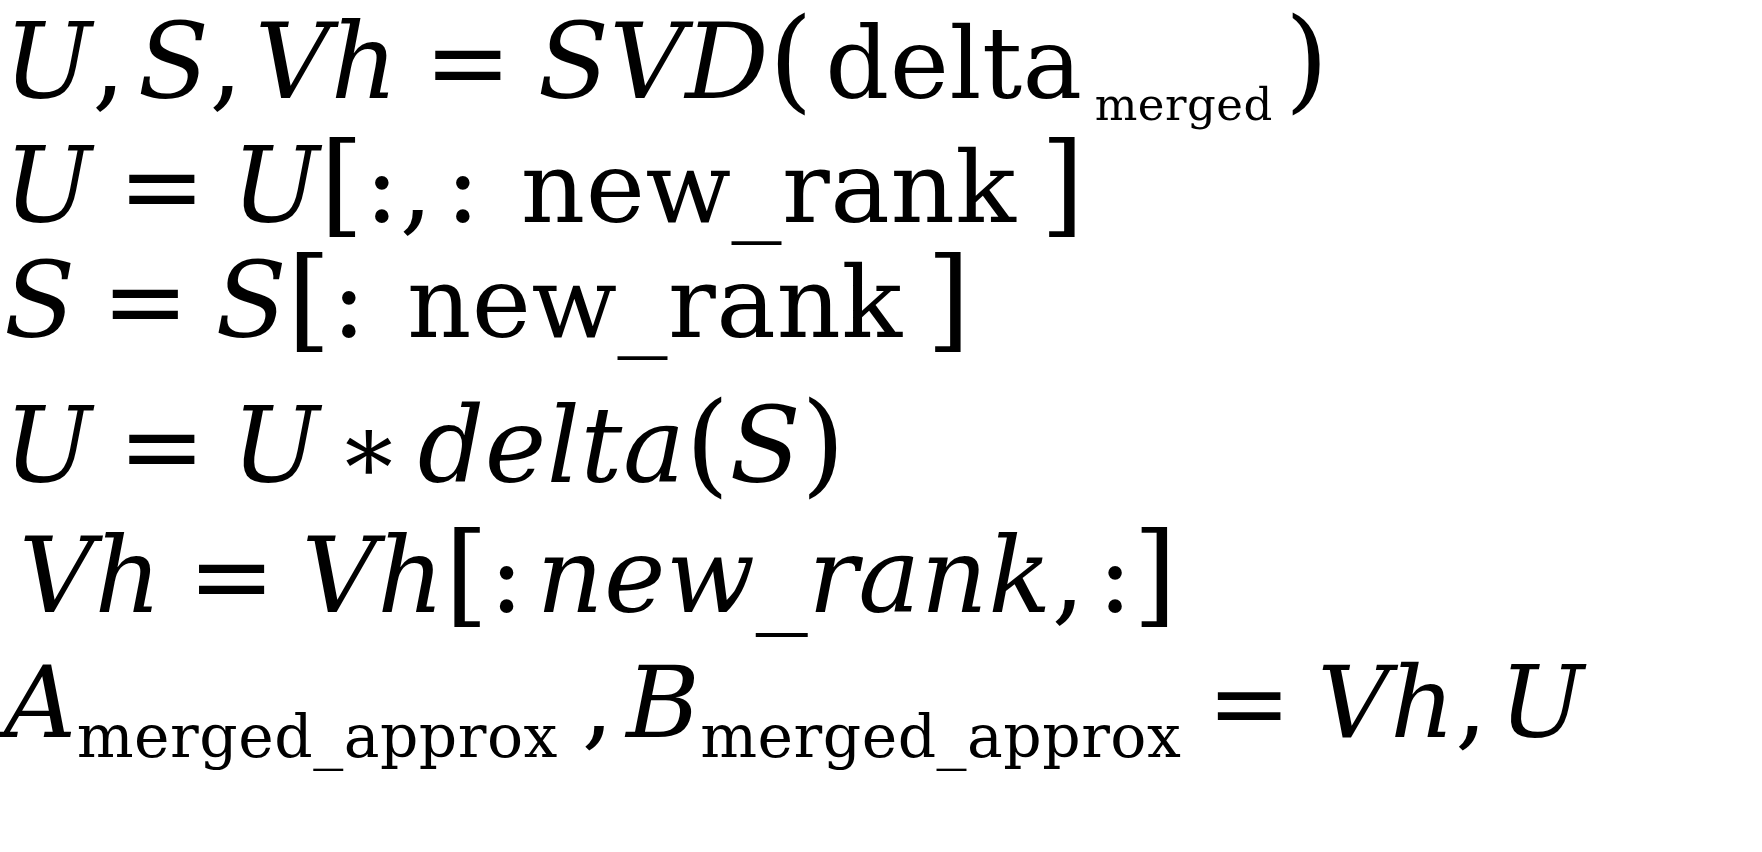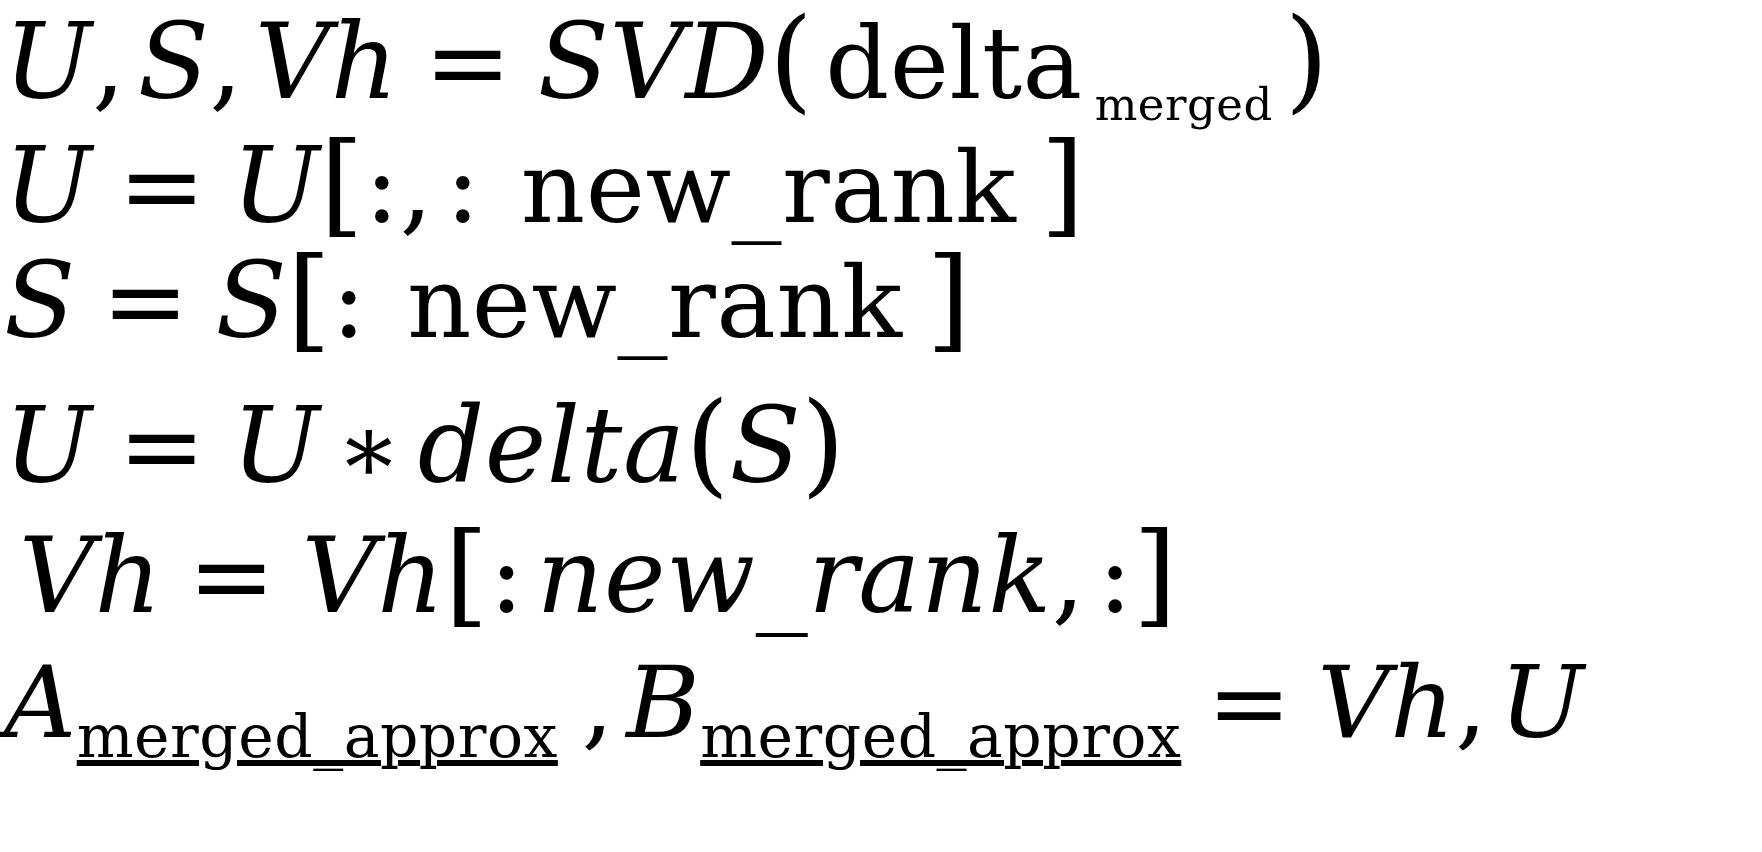--- a/index.html
+++ b/index.html
@@ -69,21 +69,21 @@
 
   
   #line-1 { position: absolute; top: -6px;  left: 0; }
   #line-2 { position: absolute; top: 118px; left: 0; }
   #line-3 { position: absolute; top: 233px; left: 0; }
   #line-4 { position: absolute; top: 378px; left: 0; }
   #line-5 { position: absolute; top: 508px; left: 15px; }
   #line-6 { position: absolute; top: 638px; left: 0; font-size: 100px; }
   #line-6 .mi { font-size: 100px; }
   #line-6 .mo { font-size: 100px; }
-  #line-6 .msub { font-size: 60px; top: 20px; text-decoration: underline; }
+  #line-6 .msub { font-size: 60px; top: 20px; }
 </style>
 </head>
 <body>
 
 <div id="page">
   <div class="eq-block">
 
     <div class="eq-line" id="line-1">
       <span class="mi">U</span><span class="mo comma">,</span><span class="sp-thin"></span><span class="mi">S</span><span class="mo comma">,</span><span class="sp-thin"></span><span class="mi">V</span><span class="mi">h</span><span class="mo op-eq">=</span><span class="mi">S</span><span class="mi">V</span><span class="mi">D</span><span class="mo brk">(</span><span class="sp-thin"></span><span class="mrm">delta</span><span class="sp-thin"></span><span class="msub">merged</span><span class="sp-thin"></span><span class="mo brk">)</span>
     </div>

